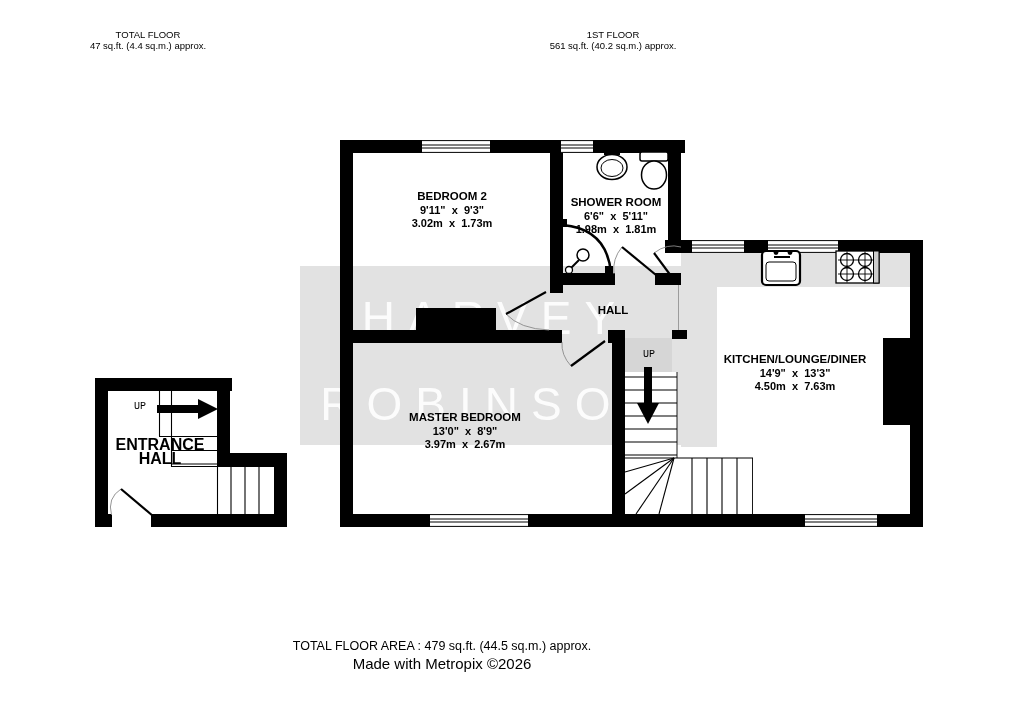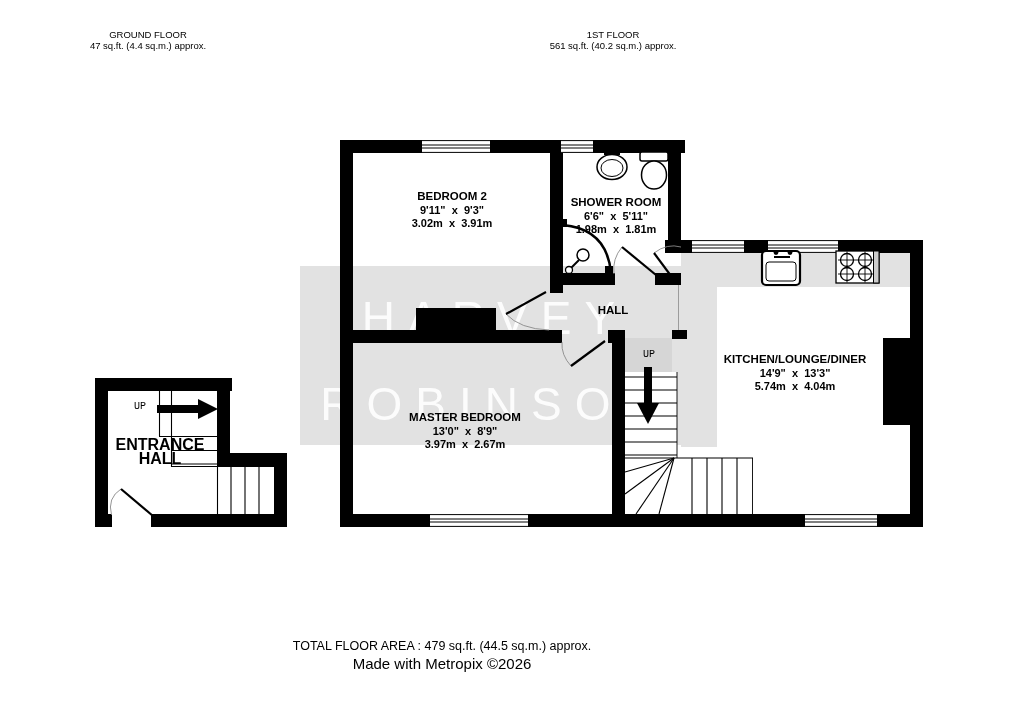--- a/index.html
+++ b/index.html
@@ -25,21 +25,21 @@
   #footer{position:absolute;left:242px;top:639px;width:400px;z-index:3;text-align:center;color:#000;}
   #footer .t1{font-size:12.5px;line-height:15px;}
   #footer .t2{font-size:15px;line-height:13px;margin-top:3px;}
 </style>
 </head>
 <body>
 
 <div id="canvas">
 
   <div class="hdr" style="left:48px;top:29px;width:200px;">
-    <div>GROUND FLOOR</div>
+    <div>TOTAL FLOOR</div>
     <div>47 sq.ft. (4.4 sq.m.) approx.</div>
   </div>
   <div class="hdr" style="left:513px;top:29px;width:200px;">
     <div>1ST FLOOR</div>
     <div>561 sq.ft. (40.2 sq.m.) approx.</div>
   </div>
 
   <div id="watermark" style="background:#e2e2e2;">
     <span>HARVEY</span>
     <span>ROBINSON</span>
@@ -237,21 +237,21 @@
 
     <g>
       <path d="M121,489 Q107,498 111.5,515" fill="none" stroke="#8a8a8a" stroke-width="0.9"></path>
       <line x1="153" y1="516" x2="121" y2="489" stroke="#000" stroke-width="2.2"></line>
     </g>
   </svg>
 
   <div class="room-label" style="left:352px;top:190px;width:200px;">
     <div class="rn">BEDROOM 2</div>
     <div class="rd">9'11"  x  9'3"</div>
-    <div class="rd">3.02m  x  3.91m</div>
+    <div class="rd">3.02m  x  1.73m</div>
   </div>
 
   <div class="room-label" style="left:543px;top:196px;width:146px;">
     <div class="rn">SHOWER ROOM</div>
     <div class="rd">6'6"  x  5'11"</div>
     <div class="rd">1.98m  x  1.81m</div>
   </div>
 
   <div class="room-label" style="left:578px;top:304px;width:70px;">
     <div class="rn">HALL</div>
@@ -259,21 +259,21 @@
 
   <div class="room-label" style="left:365px;top:411px;width:200px;">
     <div class="rn">MASTER BEDROOM</div>
     <div class="rd">13'0"  x  8'9"</div>
     <div class="rd">3.97m  x  2.67m</div>
   </div>
 
   <div class="room-label" style="left:695px;top:353px;width:200px;">
     <div class="rn">KITCHEN/LOUNGE/DINER</div>
     <div class="rd">14'9"  x  13'3"</div>
-    <div class="rd">5.74m  x  4.04m</div>
+    <div class="rd">4.50m  x  7.63m</div>
   </div>
 
   <div class="room-label" style="left:102px;top:438px;width:116px;font-size:12px;">
     <div class="rn" style="font-size:16px;">ENTRANCE HALL</div>
   </div>
 
   <div class="small-label" style="left:126px;top:401px;width:28px;">UP</div>
   <div class="small-label" style="left:635px;top:349px;width:28px;">UP</div>
 
   <div id="footer">

